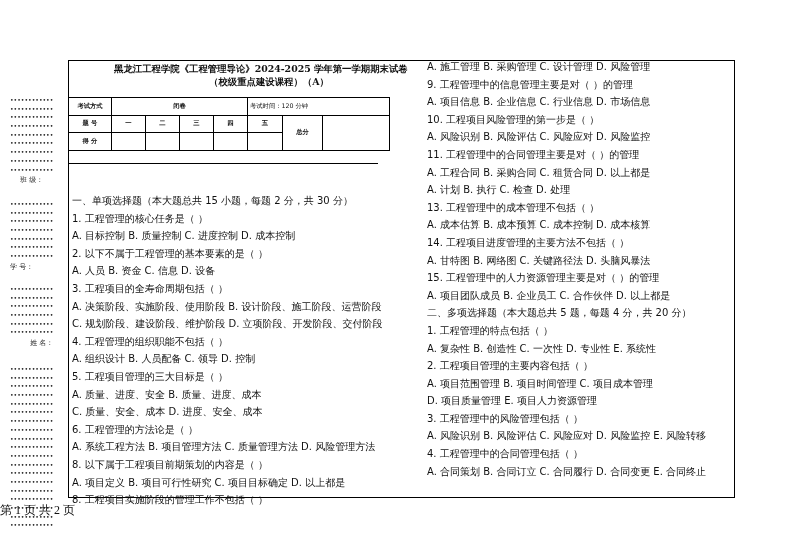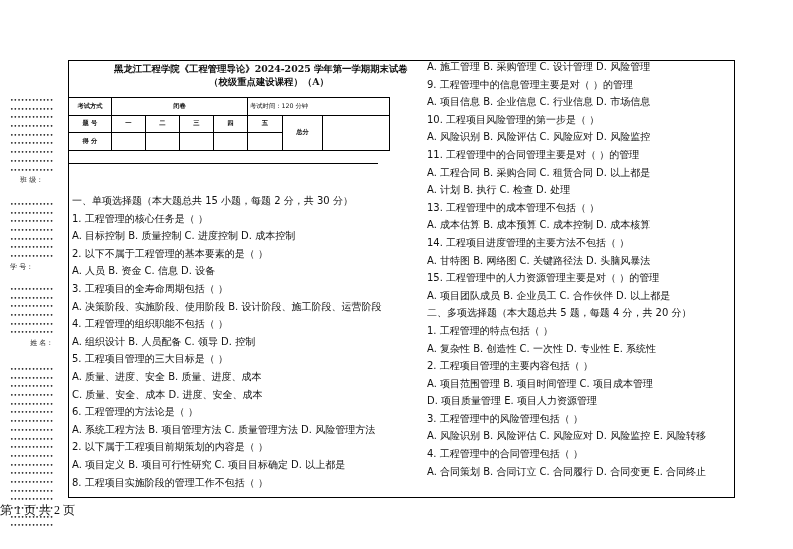--- a/index.html
+++ b/index.html
@@ -121,28 +121,29 @@
 <div class="hr1"></div>
 
 <div class="col leftcol" id="leftcol">
     <div>一、单项选择题（本大题总共 15 小题，每题 2 分，共 30 分）</div>
     <div>1. 工程管理的核心任务是（   ）</div>
     <div>A. 目标控制   B. 质量控制   C. 进度控制   D. 成本控制</div>
     <div>2. 以下不属于工程管理的基本要素的是（   ）</div>
     <div>A. 人员   B. 资金   C. 信息   D. 设备</div>
     <div>3. 工程项目的全寿命周期包括（   ）</div>
     <div>A. 决策阶段、实施阶段、使用阶段   B. 设计阶段、施工阶段、运营阶段</div>
+    <div>C. 规划阶段、建设阶段、维护阶段   D. 立项阶段、开发阶段、交付阶段</div>
     <div>4. 工程管理的组织职能不包括（   ）</div>
     <div>A. 组织设计   B. 人员配备   C. 领导   D. 控制</div>
     <div>5. 工程项目管理的三大目标是（   ）</div>
     <div>A. 质量、进度、安全   B. 质量、进度、成本</div>
     <div>C. 质量、安全、成本   D. 进度、安全、成本</div>
     <div>6. 工程管理的方法论是（   ）</div>
     <div>A. 系统工程方法   B. 项目管理方法   C. 质量管理方法   D. 风险管理方法</div>
-    <div>2. 以下属于工程项目前期策划的内容是（   ）</div>
+    <div>8. 以下属于工程项目前期策划的内容是（   ）</div>
     <div>A. 项目定义   B. 项目可行性研究   C. 项目目标确定   D. 以上都是</div>
     <div>8. 工程项目实施阶段的管理工作不包括（   ）</div>
   </div>
 <div class="col rightcol" id="rightcol">
     <div>A. 施工管理   B. 采购管理   C. 设计管理   D. 风险管理</div>
     <div>9. 工程管理中的信息管理主要是对（   ）的管理</div>
     <div>A. 项目信息   B. 企业信息   C. 行业信息   D. 市场信息</div>
     <div>10. 工程项目风险管理的第一步是（   ）</div>
     <div>A. 风险识别   B. 风险评估   C. 风险应对   D. 风险监控</div>
     <div>11. 工程管理中的合同管理主要是对（   ）的管理</div>

